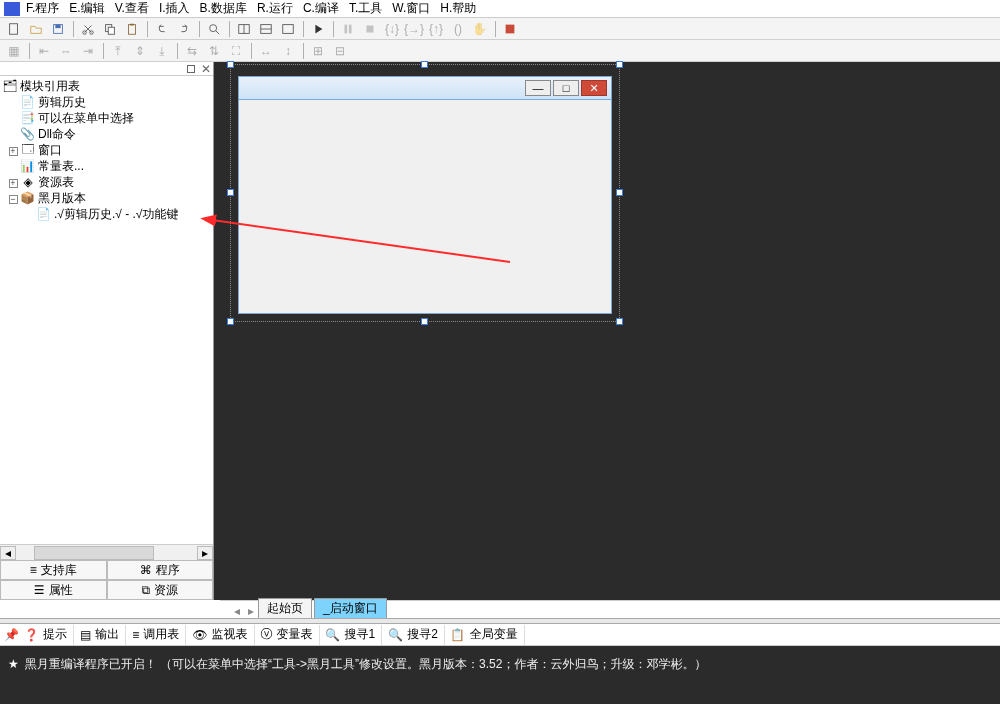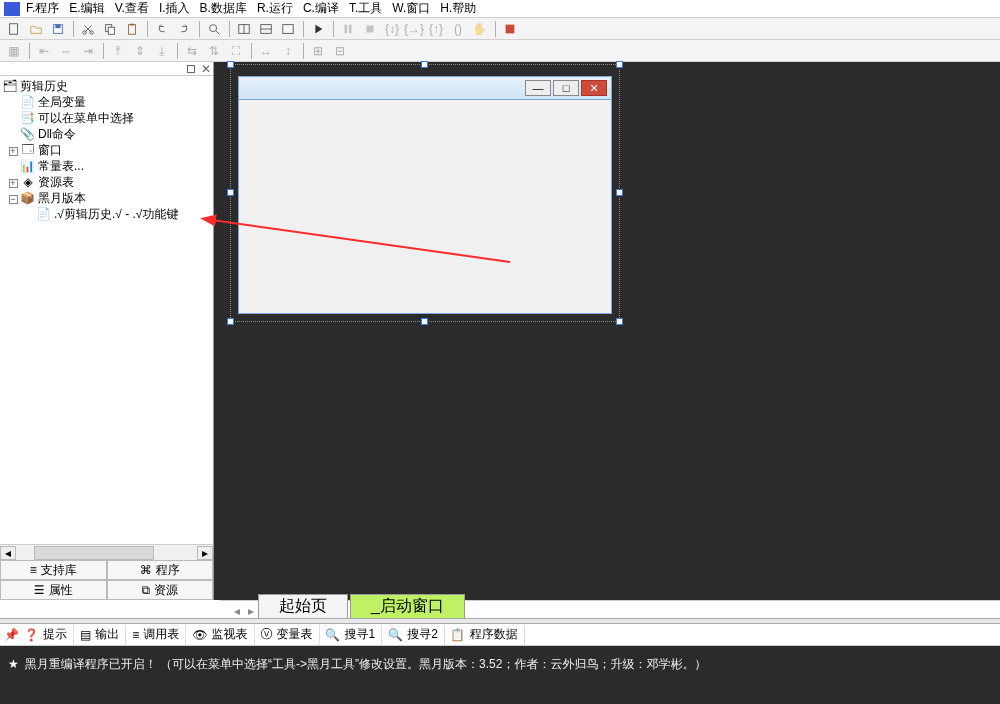--- a/index.html
+++ b/index.html
@@ -51,22 +51,22 @@
 .handle { position: absolute; width: 7px; height: 7px; background: #fff; border: 1px solid #3a7bd5; }
 .form-window { position: absolute; background: #fff; }
 .form-title { height: 24px; background: linear-gradient(#e8f1fb, #cfe3f7); border: 1px solid #7aa7d6; display: flex; align-items: center; justify-content: flex-end; padding-right: 4px; gap: 2px; }
 .winbtn { width: 26px; height: 16px; border: 1px solid #888; background: #eee; display: flex; align-items: center; justify-content: center; font-size: 11px; }
 .winbtn.close { background: #d04a3a; color: #fff; border-color: #a23529; }
 .form-body { background: #f0f0f0; border: 1px solid #7aa7d6; border-top: none; position: relative; }
 .form-body::before { content: ""; position: absolute; inset: 4px; background-image: radial-gradient(#808080 0.7px, transparent 0.7px); background-size: 8px 8px; }
 
 
 .tabstrip { position: absolute; left: 220px; right: 0; top: 600px; height: 18px; background: #fff; border-top: 1px solid #ccc; display: flex; align-items: flex-end; padding-left: 10px; gap: 0; }
-.tabstrip .tab { padding: 1px 20px; border: 1px solid #999; border-bottom: none; background: #f4f4f4; margin-right: 2px; font-size: 16px; }
-.tabstrip .tab.active { background: #bef264; }
+.tabstrip .tab { padding: 1px 8px; border: 1px solid #999; border-bottom: none; background: #f4f4f4; margin-right: 2px; font-size: 12px; }
+.tabstrip .tab.active { background: #7dd3fc; }
 .tabstrip .tarr { width: 14px; text-align: center; color: #888; }
 
 
 .hdiv { position: absolute; left: 0; right: 0; top: 618px; height: 6px; background: #e8e8e8; border-top: 1px solid #aaa; border-bottom: 1px solid #aaa; }
 
 
 .dbgrow { position: absolute; left: 0; right: 0; top: 624px; height: 22px; background: #fff; display: flex; align-items: center; padding: 0 4px; gap: 0; border-bottom: 1px solid #ccc; }
 .dbgrow .pin { width: 14px; text-align: center; color: #888; }
 .dbgrow .dtab { display: flex; align-items: center; gap: 4px; padding: 0 6px; height: 20px; border-right: 1px solid #ddd; }
 
@@ -224,25 +224,25 @@
 <div class="main">
 
   <div class="left">
     <div class="pinrow">
       <span class="wbox"></span>
       <span class="wx">✕</span>
     </div>
     <div class="tree">
       <div class="trow" style="padding-left:2px">
         <span class="ic">🗂</span>
-        <span class="lab">剪辑历史</span>
+        <span class="lab">模块引用表</span>
       </div>
       <div class="trow" style="padding-left:20px">
         <span class="ic">📄</span>
-        <span class="lab">全局变量</span>
+        <span class="lab">剪辑历史</span>
       </div>
       <div class="trow" style="padding-left:20px">
         <span class="ic">📑</span>
         <span class="lab">可以在菜单中选择</span>
       </div>
       <div class="trow" style="padding-left:20px">
         <span class="ic">📎</span>
         <span class="lab">Dll命令</span>
       </div>
       <div class="trow" style="padding-left:6px">
@@ -364,19 +364,19 @@
   <div class="dtab">
       <span>🔍</span>
       <span>搜寻1</span>
     </div>
   <div class="dtab">
       <span>🔍</span>
       <span>搜寻2</span>
     </div>
   <div class="dtab">
       <span>📋</span>
-      <span>程序数据</span>
+      <span>全局变量</span>
     </div>
 </div>
 
 <div class="out">
   <span class="star">★</span><span>黑月重编译程序已开启！  （可以在菜单中选择“工具-&gt;黑月工具”修改设置。黑月版本：3.52；作者：云外归鸟；升级：邓学彬。）</span>
 </div>
 
 </body></html>

